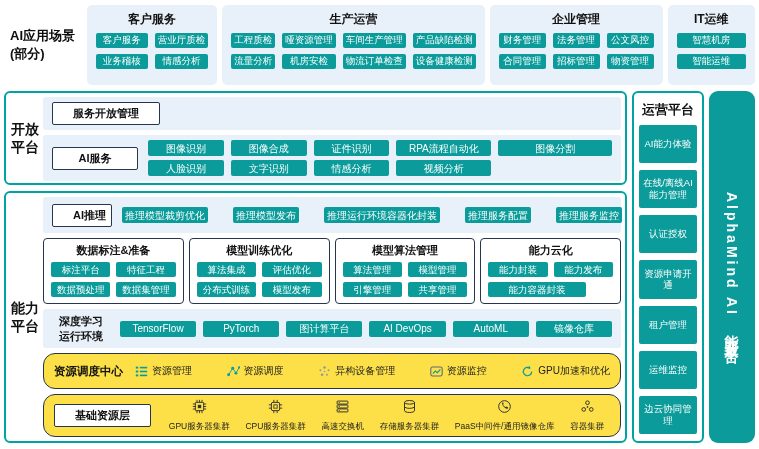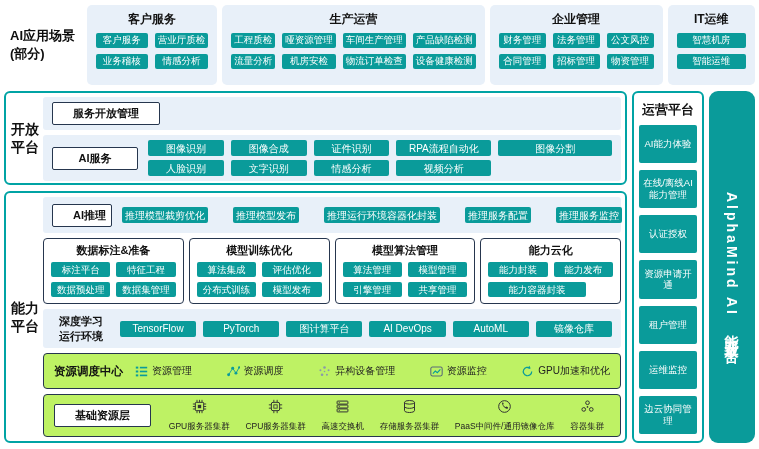--- a/index.html
+++ b/index.html
@@ -38,21 +38,21 @@
   .panel .chip { font-size:10px; min-height:16px; }
 
   .midrow { display:grid; grid-template-columns:repeat(4,1fr); gap:5px; flex:2.1; }
   .subbox { border:1.5px solid #26364e; border-radius:4px; background:#fff; padding:4px 7px 6px; display:flex; flex-direction:column; }
   .sub-title { text-align:center; font-weight:bold; font-size:11px; margin-bottom:4px; white-space:nowrap; }
   .sub-grid { display:grid; grid-template-columns:1fr 1fr; gap:5px 6px; flex:1; align-content:space-evenly; }
   .cloud-grid .chip:last-child { grid-column:1 / span 2; width:78%; justify-self:start; }
 
   .dl-title { font-weight:bold; font-size:11px; text-align:center; line-height:1.3; min-width:58px; white-space:nowrap; }
 
-  .rowbox { border:1.5px solid #26364e; border-radius:4px; background:#bef264; display:flex; align-items:center;
+  .rowbox { border:1.5px solid #26364e; border-radius:12px; background:#fde047; display:flex; align-items:center;
             padding:4px 10px; gap:12px; flex:1; }
   .bl-row { flex:1.15; }
   .rc-title { font-weight:bold; font-size:11.5px; white-space:nowrap; }
   .rc-items { flex:1; display:flex; justify-content:space-between; align-items:center; }
   .rc-item { display:flex; align-items:center; gap:4px; font-size:10px; color:#222; }
   .rc-icon svg { display:block; }
   .bl-title { min-width:70px; }
   .bl-items { flex:1; display:flex; justify-content:space-around; align-items:flex-end; gap:4px; }
   .bl-item { display:flex; flex-direction:column; align-items:center; gap:8px; font-size:8.5px; color:#222;
              text-align:center; line-height:1.15; }

